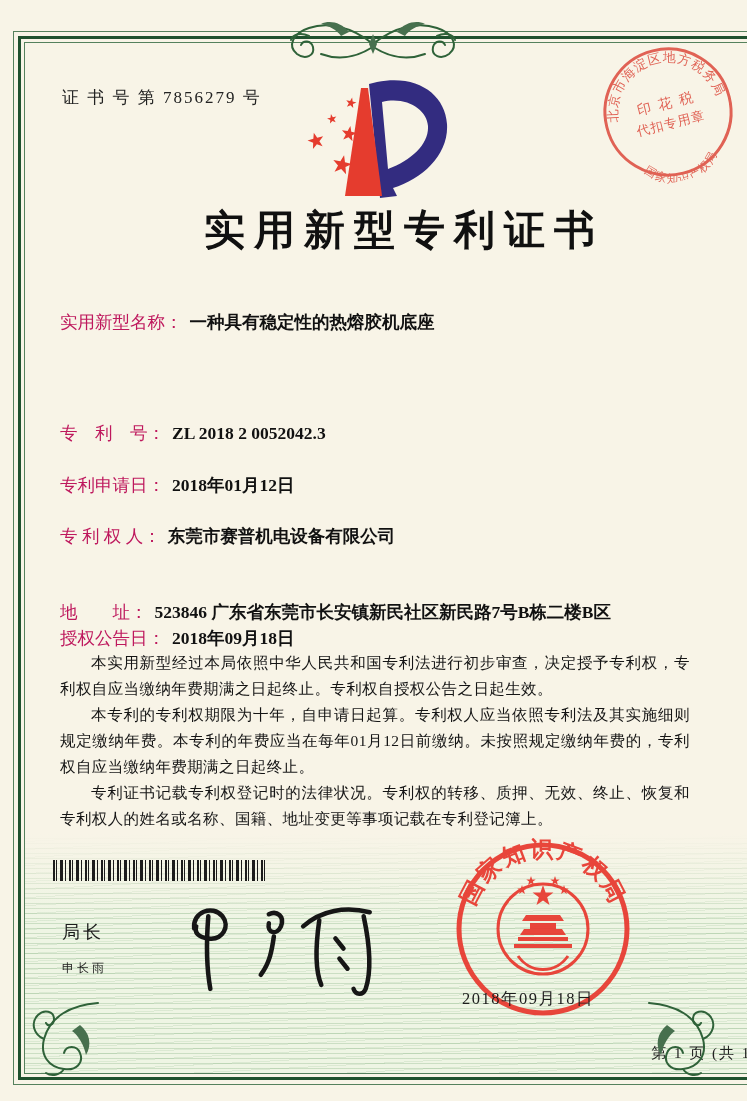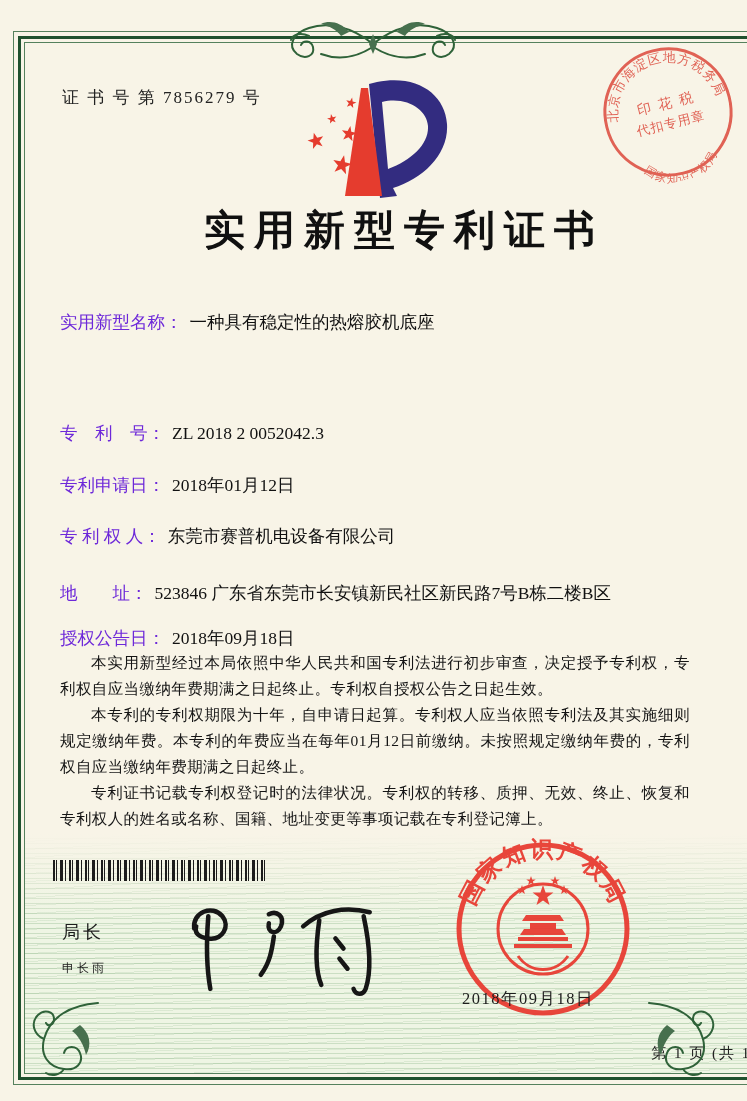--- a/index.html
+++ b/index.html
@@ -29,22 +29,22 @@
 
   .tax-stamp{position:absolute;left:598px;top:42px;width:140px;height:140px;transform:rotate(-14deg);opacity:.88;}
   .tax-stamp text{font-family:"Liberation Serif","DejaVu Serif",serif;fill:#dd4f41;}
 
   .logo{position:absolute;left:287px;top:76px;width:178px;height:130px;}
 
   .title{position:absolute;left:0;right:0;top:203px;text-align:center;font-size:41px;font-weight:700;
          letter-spacing:9px;color:#101010;margin-left:27px;}
 
   .field-row{position:absolute;left:60px;font-size:17.5px;white-space:nowrap;}
-  .flabel{color:#6d28d9;}
-  .fvalue{margin-left:7px;color:#111;}
+  .flabel{color:#be185d;}
+  .fvalue{margin-left:7px;color:#111;font-weight:bold;}
   .fvalue.wrap{display:inline-block;white-space:normal;width:505px;vertical-align:top;line-height:25px;}
   .field-right{position:absolute;left:365px;top:0;}
 
   .body-text{position:absolute;left:60px;top:650px;width:630px;font-size:15.5px;line-height:26px;
              color:#151515;letter-spacing:.4px;}
   .body-text p{margin:0;text-indent:2em;text-align:justify;}
 
   .barcode{position:absolute;left:53px;top:860px;width:213px;height:21px;
     background:
       repeating-linear-gradient(90deg,#1c1c1c 0 2px,rgba(0,0,0,0) 2px 3px,#1c1c1c 3px 4px,rgba(0,0,0,0) 4px 7px,#1c1c1c 7px 10px,rgba(0,0,0,0) 10px 12px,#1c1c1c 12px 13px,rgba(0,0,0,0) 13px 16px);}
@@ -139,21 +139,21 @@
     </div>
     <div class="field-row" style="top:421px;">
       <span class="flabel">专　利　号：</span><span class="fvalue">ZL 2018 2 0052042.3</span>
     </div>
     <div class="field-row" style="top:473px;">
       <span class="flabel">专利申请日：</span><span class="fvalue">2018年01月12日</span>
     </div>
     <div class="field-row" style="top:524px;">
       <span class="flabel">专 利 权 人：</span><span class="fvalue">东莞市赛普机电设备有限公司</span>
     </div>
-    <div class="field-row" style="top:581px;">
+    <div class="field-row" style="top:600px;">
       <span class="flabel">地　　址：</span><span class="fvalue wrap">523846 广东省东莞市长安镇新民社区新民路7号B栋二楼B区</span>
     </div>
     <div class="field-row" style="top:626px;width:630px;">
       <span class="flabel">授权公告日：</span><span class="fvalue">2018年09月18日</span>
     </div>
 
     <div class="body-text">
       <p>本实用新型经过本局依照中华人民共和国专利法进行初步审查，决定授予专利权，专利权自应当缴纳年费期满之日起终止。专利权自授权公告之日起生效。</p>
       <p>本专利的专利权期限为十年，自申请日起算。专利权人应当依照专利法及其实施细则规定缴纳年费。本专利的年费应当在每年01月12日前缴纳。未按照规定缴纳年费的，专利权自应当缴纳年费期满之日起终止。</p>
       <p>专利证书记载专利权登记时的法律状况。专利权的转移、质押、无效、终止、恢复和专利权人的姓名或名称、国籍、地址变更等事项记载在专利登记簿上。</p>

